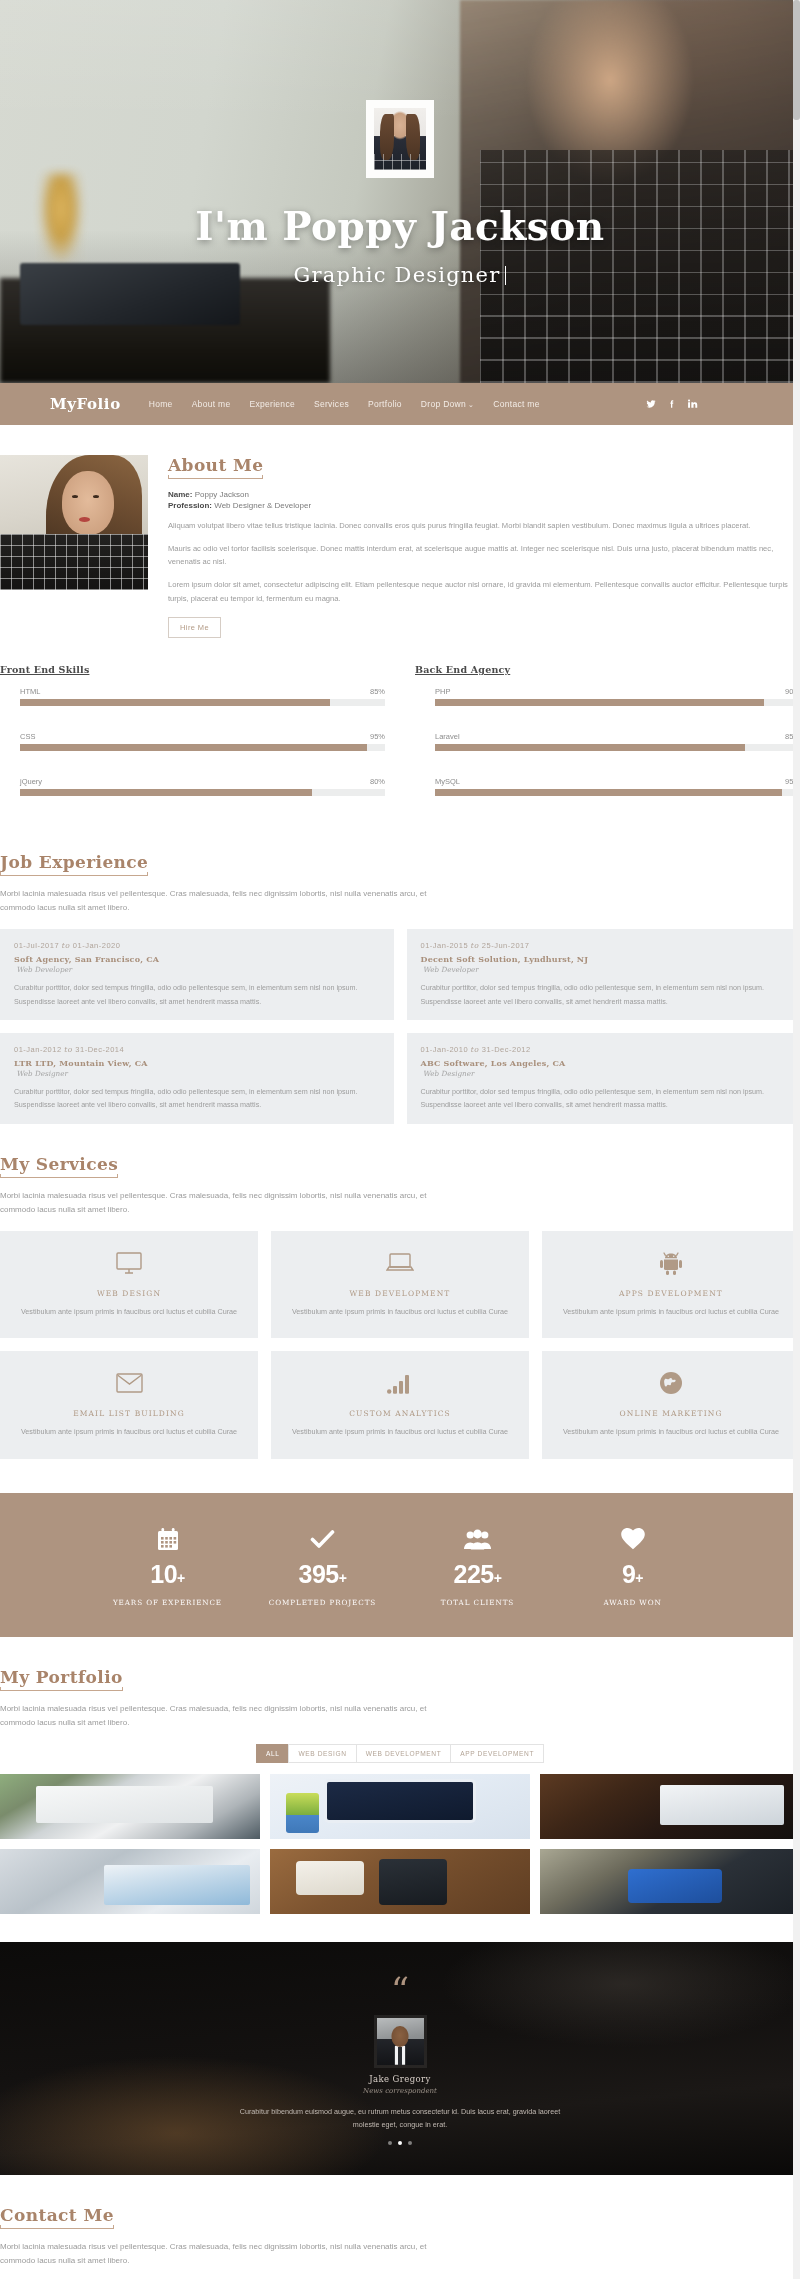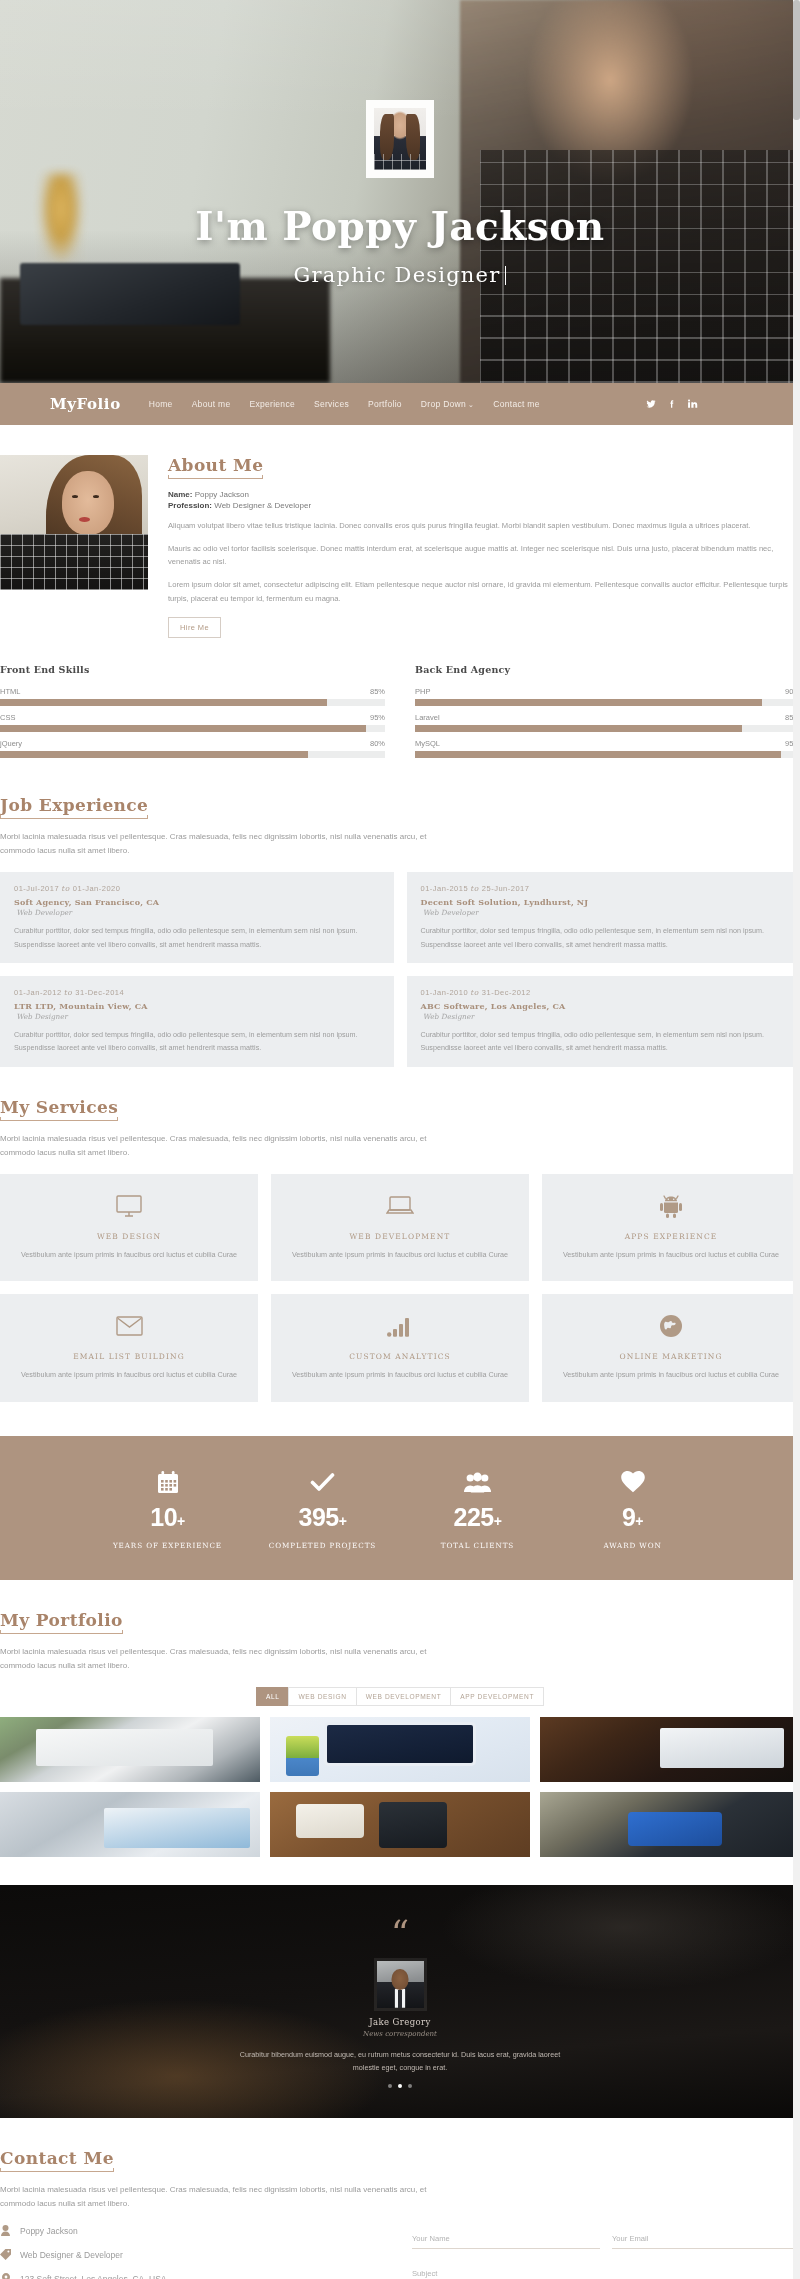--- a/index.html
+++ b/index.html
@@ -189,23 +189,23 @@
     border: 1px solid #d6cdc5; background: #fff; color: #b39b86;
     font-size: 7.5px; padding: 5px 11px; letter-spacing: .4px; cursor: pointer;
     font-family: "Liberation Sans", sans-serif;
   }
 
   
   .skills-row { display: flex; gap: 30px; margin-top: 26px; }
   .skills-col { flex: 1; }
   .skills-head {
     font-family: "DejaVu Serif", serif; font-weight: bold; font-size: 9.5px; color: #4a4a4a;
-    margin-bottom: 12px; letter-spacing: .2px;
-  }
-  .skill { margin-bottom: 7px; }
+    margin-bottom: 12px; letter-spacing: .2px; text-decoration: underline;
+  }
+  .skill { margin-bottom: 26px; padding-left: 20px; }
   .skill-top { display:flex; justify-content: space-between; font-size: 7.5px; color:#8d8d8d; margin-bottom:3px; }
   .skill-bar { height: 7px; background: #eceded; }
   .skill-fill { height: 100%; background: #ae9480; }
 
   
   .job-grid { display: grid; grid-template-columns: 1fr 1fr; gap: 13px; margin-top: 2px; }
   .job-card { background: #eceef0; padding: 12px 14px; }
   .job-date { font-size: 7.5px; color: #b0a49a; letter-spacing: .5px; margin-bottom: 4px; }
   .job-date i { font-style: italic; font-family:"DejaVu Serif", serif; }
   .job-co { font-family: "DejaVu Serif", serif; font-weight: bold; font-size: 8px; color: #a9907c; letter-spacing: .2px; }
@@ -515,21 +515,21 @@
               <path d="M4 8.5h14v9a1.5 1.5 0 01-1.5 1.5h-11A1.5 1.5 0 014 17.5v-9z"></path>
               <path d="M5 7.2C5 4.6 7.7 2.6 11 2.6s6 2 6 4.6H5z"></path>
               <rect x="0" y="9" width="3" height="8" rx="1.5"></rect>
               <rect x="19" y="9" width="3" height="8" rx="1.5"></rect>
               <rect x="6" y="19.5" width="3" height="4.5" rx="1.5"></rect>
               <rect x="13" y="19.5" width="3" height="4.5" rx="1.5"></rect>
               <circle cx="8.3" cy="5.3" r=".75" fill="#eceef0"></circle>
               <circle cx="13.7" cy="5.3" r=".75" fill="#eceef0"></circle>
             </svg>
         </div>
-        <div class="svc-name">APPS EXPERIENCE</div>
+        <div class="svc-name">APPS DEVELOPMENT</div>
         <div class="svc-desc">Vestibulum ante ipsum primis in faucibus orci luctus et cubilia Curae</div>
       </div>
 
       <div class="svc-card">
         <div class="svc-icon">
           <svg width="27" height="20" viewBox="0 0 27 20" fill="none" stroke="#b09a86" stroke-width="1.4">
               <rect x="1" y="1" width="25" height="18" rx="1"></rect>
               <path d="M1.8 2.2L13.5 11 25.2 2.2"></path>
             </svg>
         </div>

